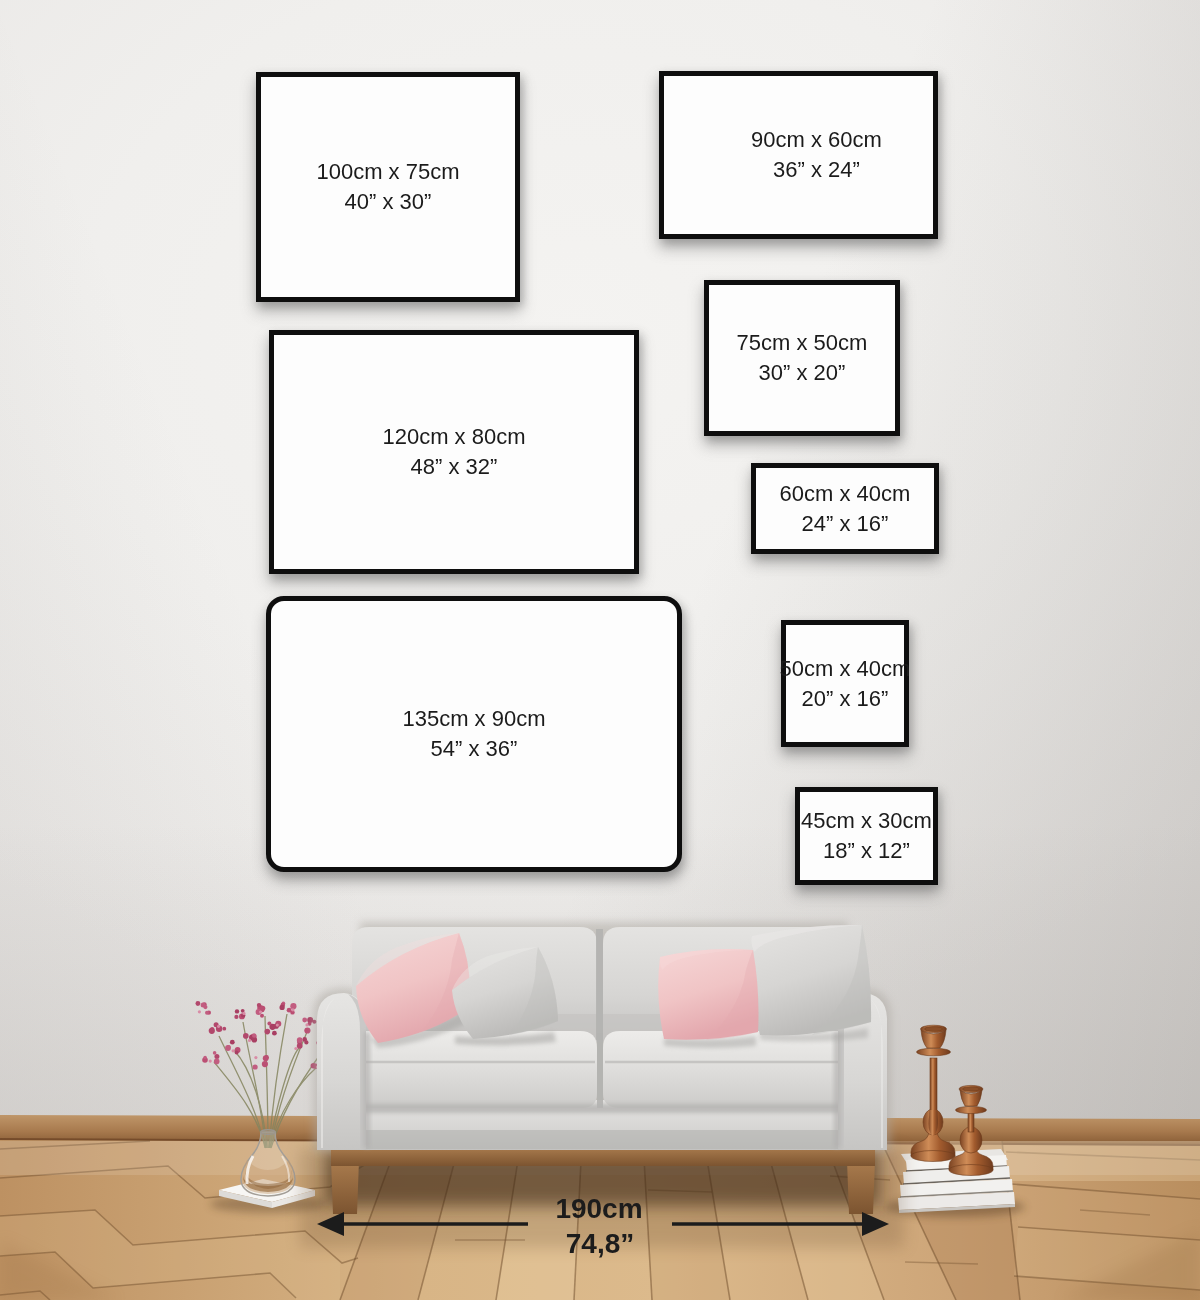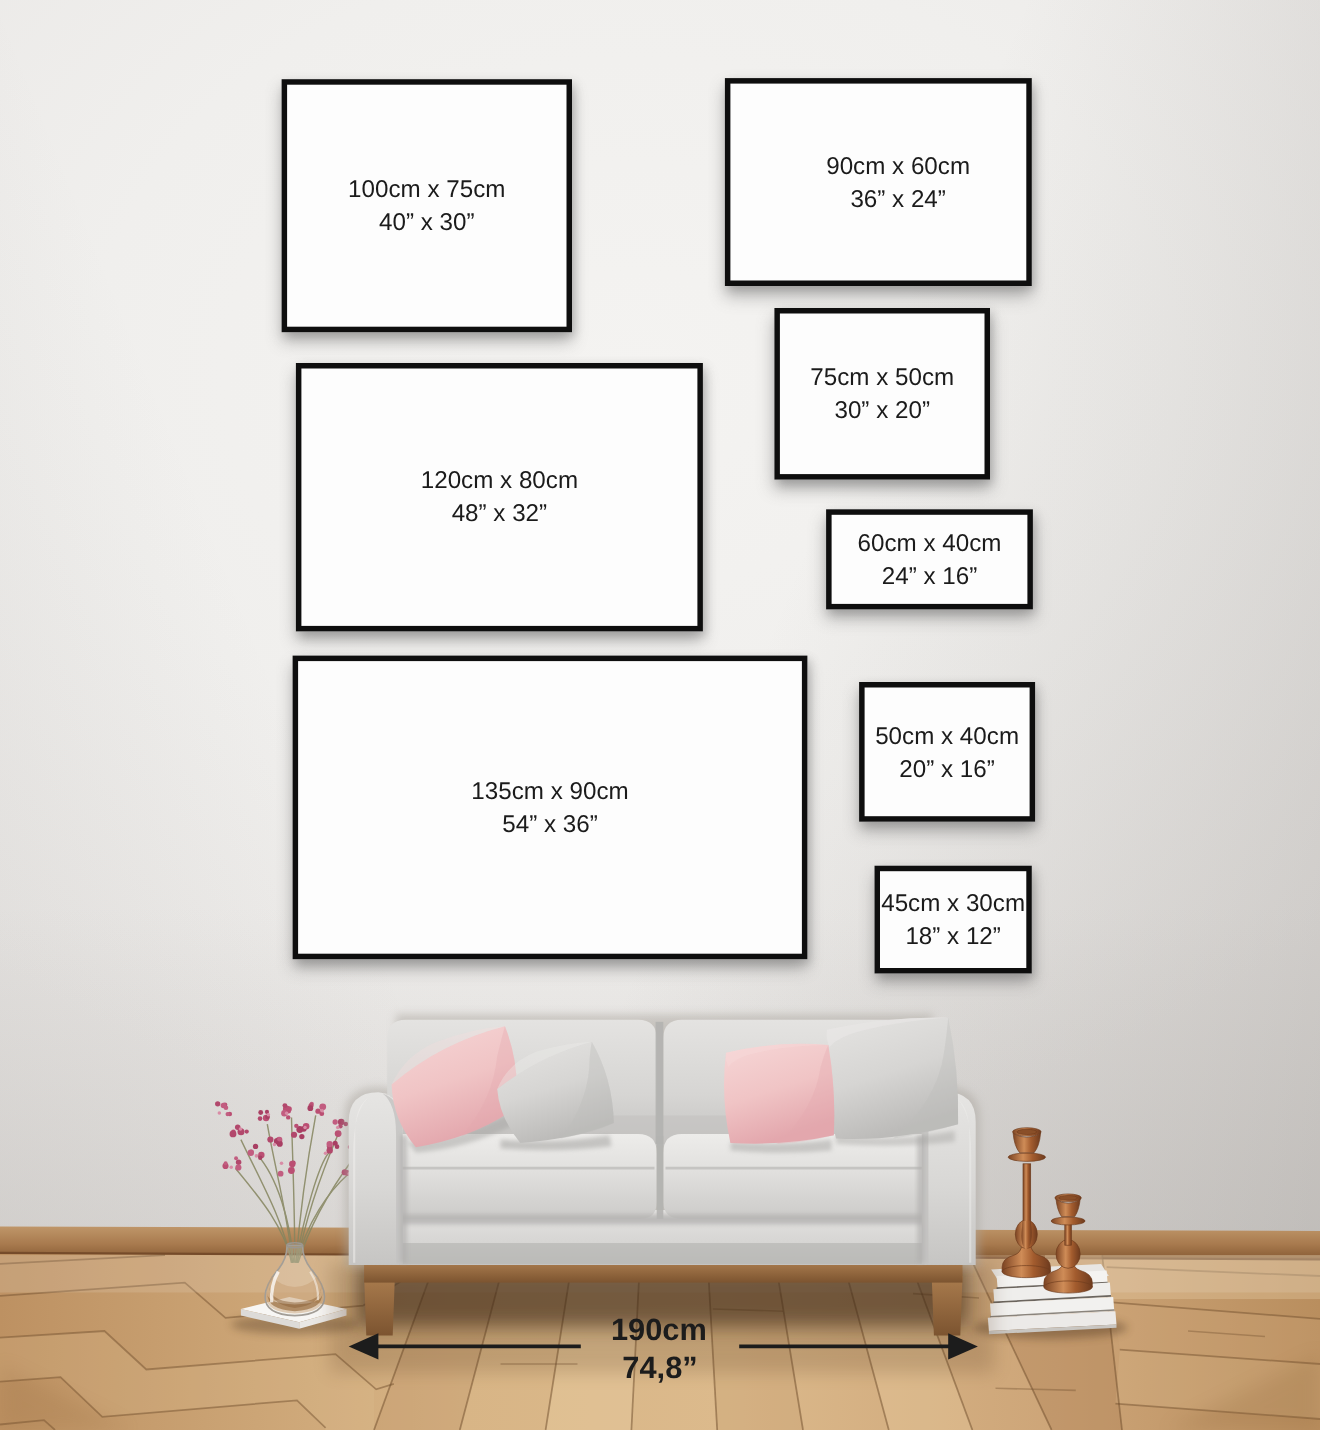--- a/index.html
+++ b/index.html
@@ -387,35 +387,35 @@
 </svg>
 
 <div class="frame" style="left:256px;top:72px;width:264px;height:230px;">
   <div class="lbl">100cm x 75cm<br>40” x 30”</div>
 </div>
 
 <div class="frame" style="left:269px;top:330px;width:370px;height:244px;">
   <div class="lbl">120cm x 80cm<br>48” x 32”</div>
 </div>
 
-<div class="frame" style="left:266px;top:596px;width:468px;height:276px;">
+<div class="frame" style="left:266px;top:596px;width:416px;height:276px;border-radius:18px;">
   <div class="lbl">135cm x 90cm<br>54” x 36”</div>
 </div>
 
-<div class="frame" style="left:659px;top:71px;width:279px;height:189px;padding-left:36px;">
+<div class="frame" style="left:659px;top:71px;width:279px;height:168px;padding-left:36px;">
   <div class="lbl">90cm x 60cm<br>36” x 24”</div>
 </div>
 
 <div class="frame" style="left:704px;top:280px;width:196px;height:156px;">
   <div class="lbl">75cm x 50cm<br>30” x 20”</div>
 </div>
 
 <div class="frame" style="left:751px;top:463px;width:188px;height:91px;">
   <div class="lbl">60cm x 40cm<br>24” x 16”</div>
 </div>
 
-<div class="frame" style="left:781px;top:620px;width:160px;height:127px;">
+<div class="frame" style="left:781px;top:620px;width:128px;height:127px;">
   <div class="lbl">50cm x 40cm<br>20” x 16”</div>
 </div>
 
 <div class="frame" style="left:795px;top:775px;width:143px;height:98px;margin-top:12px;">
   <div class="lbl">45cm x 30cm<br>18” x 12”</div>
 </div>
 
 </body></html>

